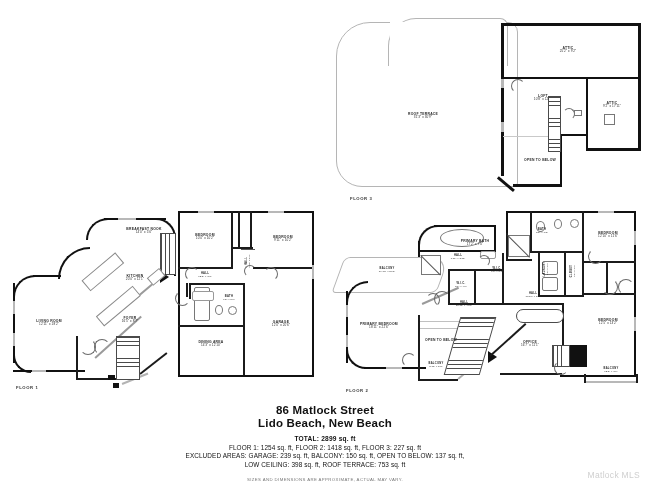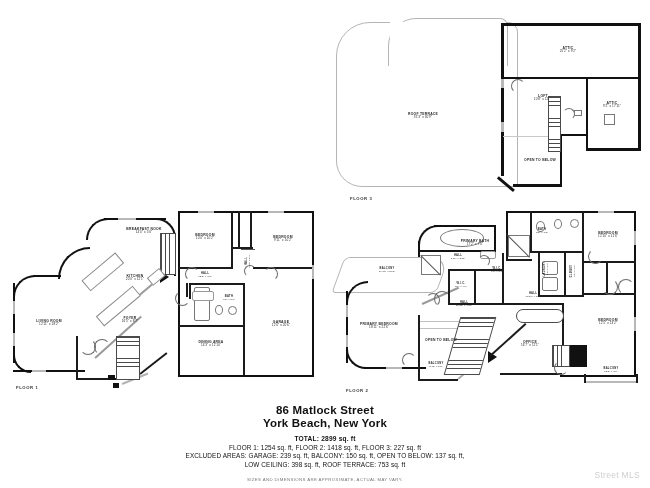--- a/index.html
+++ b/index.html
@@ -475,23 +475,23 @@
     <div class="lbl tiny" style="left:281px;top:165px;">
       <span class="nm">BALCONY</span>
       <span class="dm">12'5" x 3'1"</span>
     </div>
 
     <div class="floorcap" style="left:16px;top:183px;">FLOOR 2</div>
   </div>
 
   <div id="caption">
     <div id="addr1">86 Matlock Street</div>
-    <div id="addr2">York Beach, New York</div>
+    <div id="addr2">Lido Beach, New Beach</div>
     <div id="total">TOTAL: 2899 sq. ft</div>
     <div class="cline">FLOOR 1: 1254 sq. ft, FLOOR 2: 1418 sq. ft, FLOOR 3: 227 sq. ft</div>
     <div class="cline">EXCLUDED AREAS: GARAGE: 239 sq. ft, BALCONY: 150 sq. ft, OPEN TO BELOW: 137 sq. ft,</div>
     <div class="cline">LOW CEILING: 398 sq. ft, ROOF TERRACE: 753 sq. ft</div>
     <div id="disc">SIZES AND DIMENSIONS ARE APPROXIMATE, ACTUAL MAY VARY.</div>
   </div>
 
-  <div id="watermark">Street MLS</div>
+  <div id="watermark">Matlock MLS</div>
 
 </div>
 
 </body></html>

